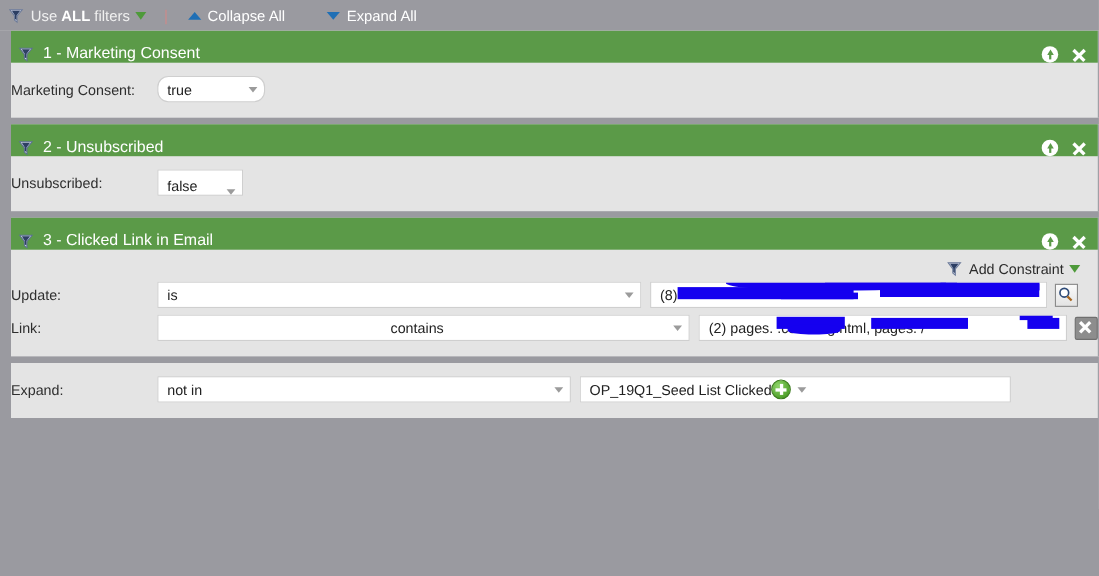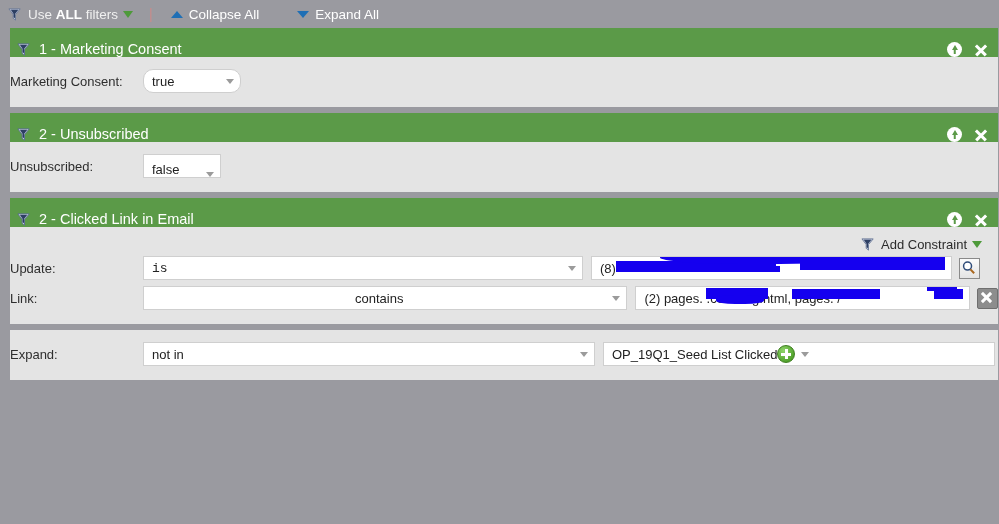--- a/index.html
+++ b/index.html
@@ -396,21 +396,21 @@
   </div>
 
   <div class="panel">
     <div class="panel-header">
       <span class="funnel">
         <svg width="15" height="15" viewBox="0 0 16 16">
           <path d="M1 2 L13 2 L8 8 L8 14 L5.5 12 L5.5 8 Z" fill="#dfe4ee" stroke="#5b6f93" stroke-width="1"></path>
           <path d="M3 3 L11 3 L7.5 7.5 L7.5 12 L6 11 L6 7.5 Z" fill="#2d3f63"></path>
         </svg>
       </span>
-      <span class="ph-title">2 - Clicked Link in Email</span>
+      <span class="ph-title">3 - Clicked Link in Email</span>
       <span class="ph-actions">
         <span class="icon-up-circle"></span>
         <span class="icon-x"></span>
       </span>
     </div>
     <div class="panel-body" style="padding-top:10px;">
 
       <div class="add-constraint-bar">
         <div class="add-constraint">
           <span class="funnel">
@@ -419,21 +419,21 @@
               <path d="M3 3 L11 3 L7.5 7.5 L7.5 12 L6 11 L6 7.5 Z" fill="#2d3f63"></path>
             </svg>
           </span>
           <span>Add Constraint</span>
           <span class="caret-green"></span>
         </div>
       </div>
 
       <div class="row">
         <span class="row-label" style="width:125px;">Update:</span>
-        <div class="select" style="width:440px;font-family:Liberation Mono, monospace;">
+        <div class="select" style="width:440px;">
           <span class="sel-val">is</span>
           <span class="sel-arrow"></span>
         </div>
         <div class="textfield" style="width:361px; margin-left:8px;">
           <span class="redact-wrap">
             <span>(8)</span>
             <span class="scribble" style="left:16px;  top:4px;  width:160px; height:11px;"></span>
             <span class="scribble" style="left:60px;  top:-9px; width:200px; height:16px; border-radius:40%;"></span>
             <span class="scribble" style="left:150px; top:-3px; width:120px; height:9px;"></span>
             <span class="scribble" style="left:200px; top:1px;  width:145px; height:12px;"></span>
@@ -467,21 +467,21 @@
         </div>
         <span class="icon-btn-x"></span>
       </div>
     </div>
   </div>
 
   <div class="panel">
     <div class="panel-body">
       <div class="row">
         <span class="row-label" style="width:125px;">Expand:</span>
-        <div class="select" style="width:452px;">
+        <div class="select" style="width:376px;">
           <span class="sel-val">not in</span>
           <span class="sel-arrow"></span>
         </div>
         <div class="textfield" style="width:392px; margin-left:8px; padding-right:8px;">
           <span class="sel-val">OP_19Q1_Seed List Clicked</span>
           <span class="plus-circle"></span>
           <span class="sel-arrow"></span>
         </div>
       </div>
     </div>

